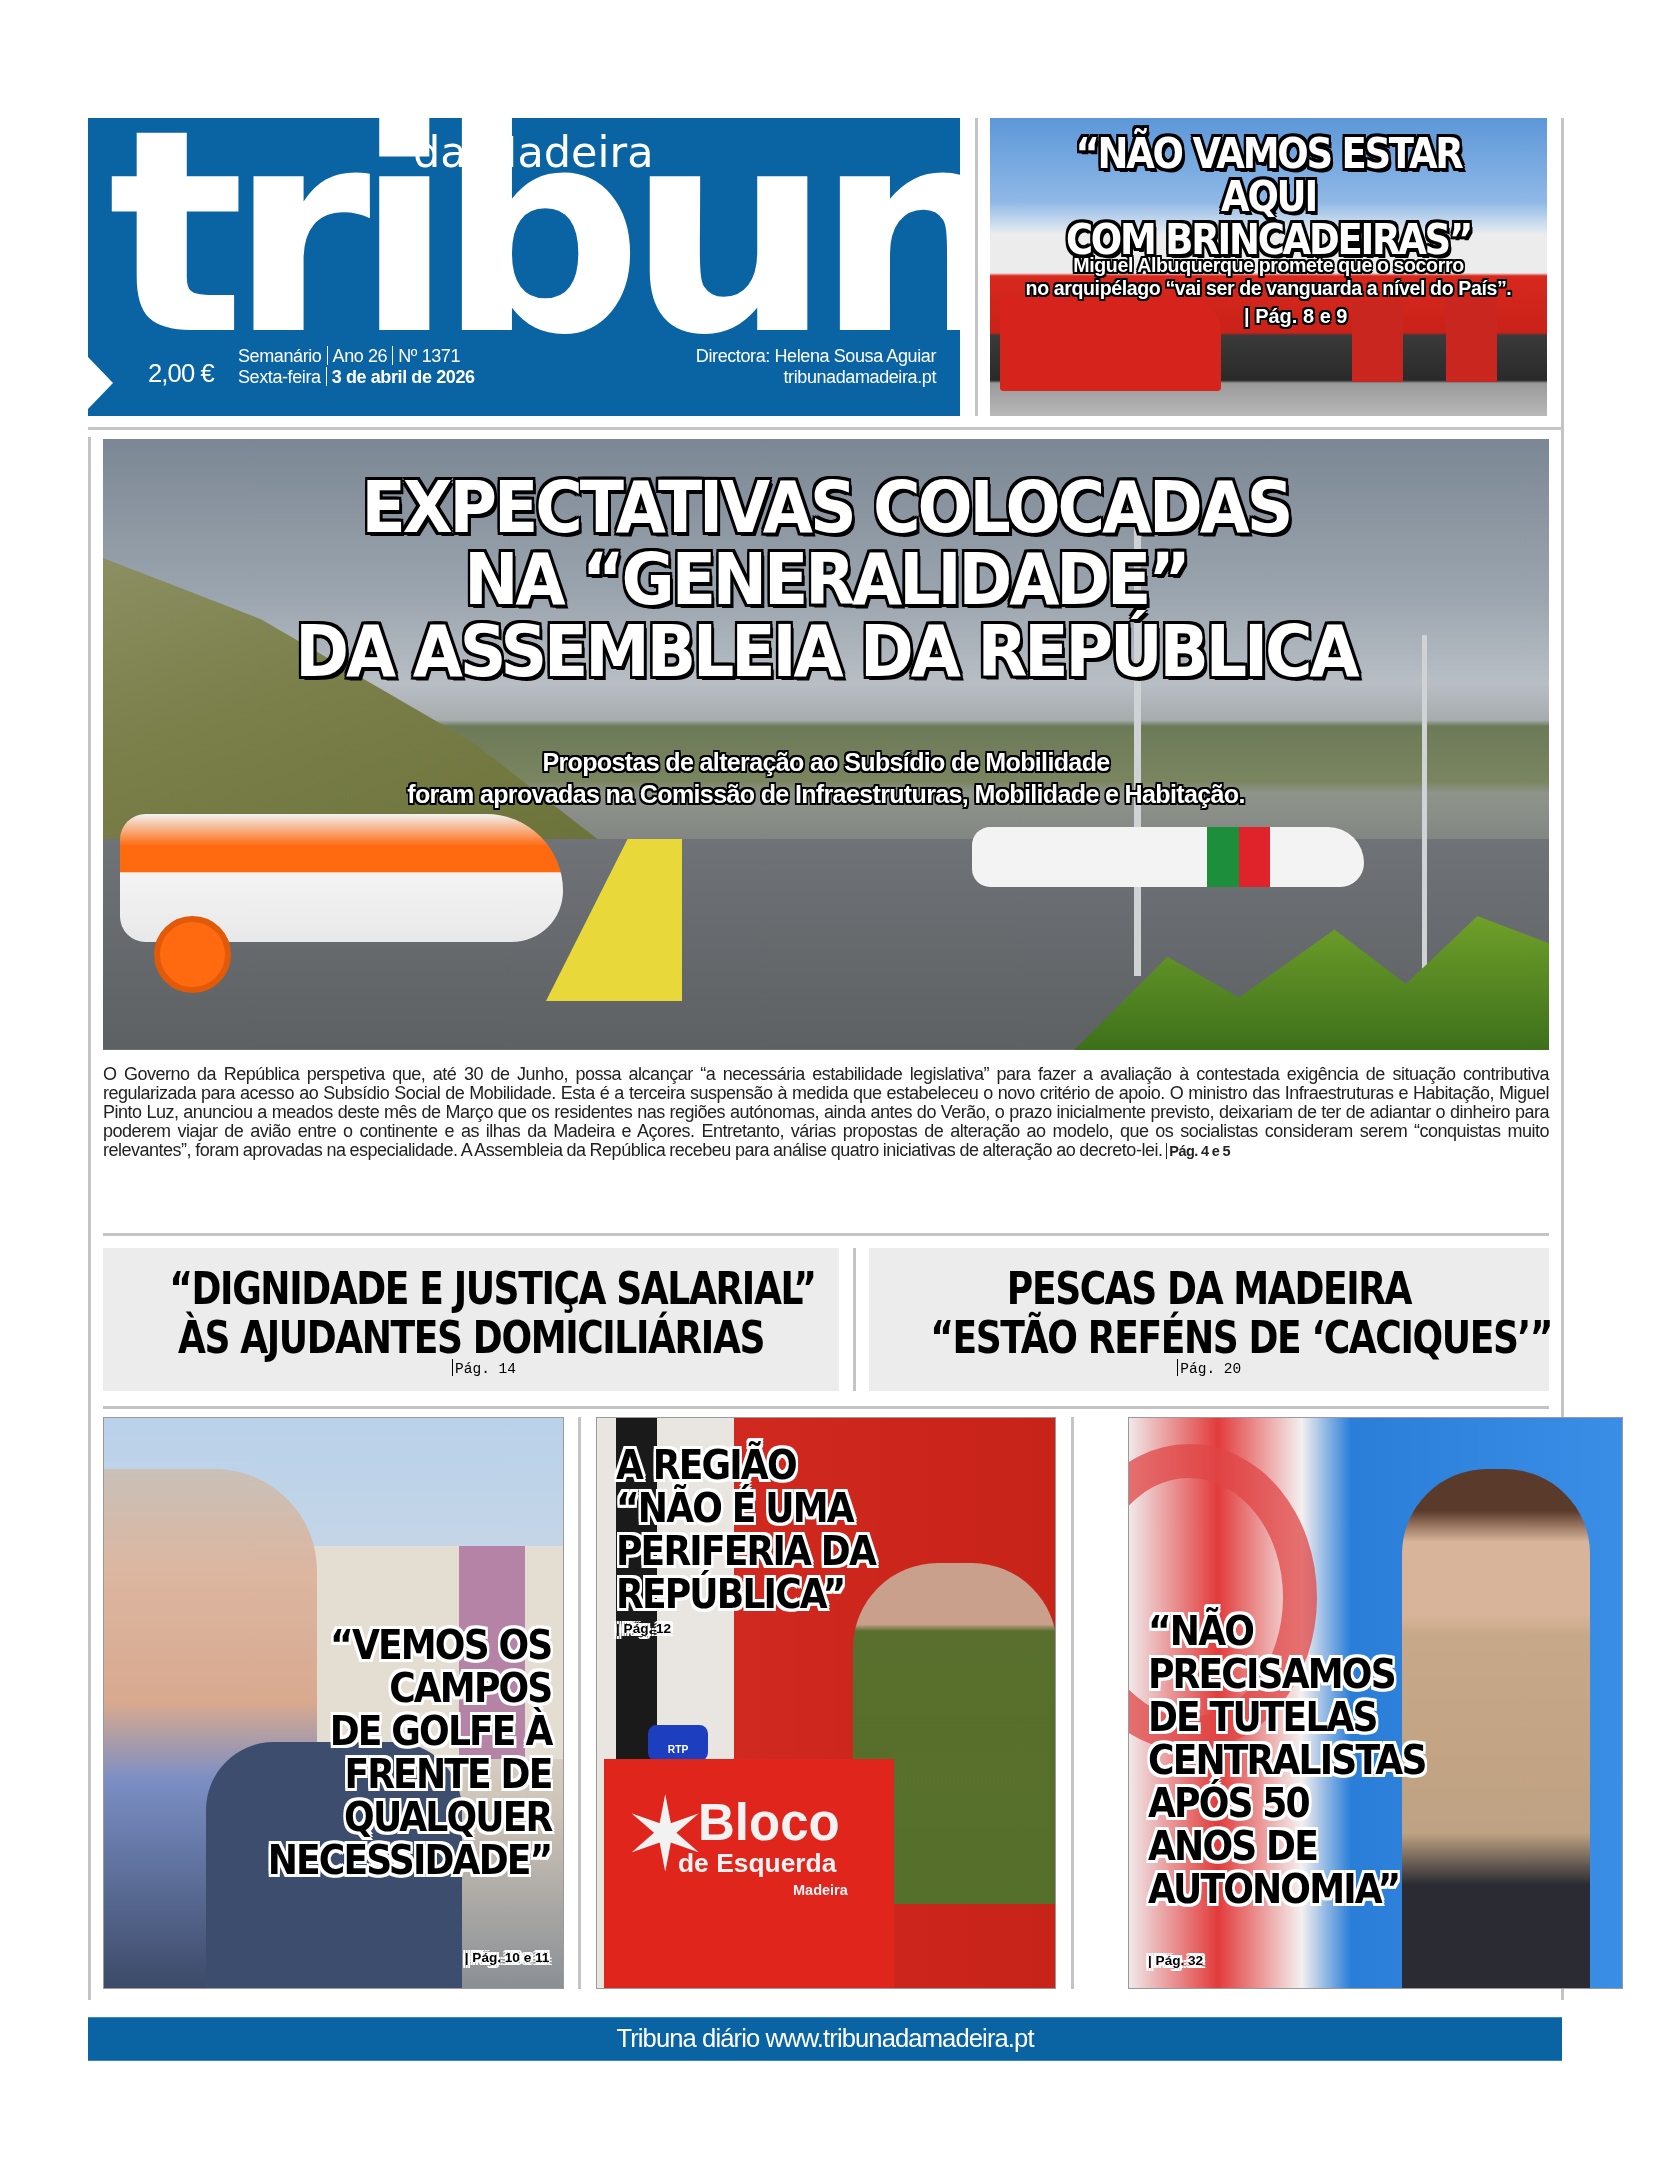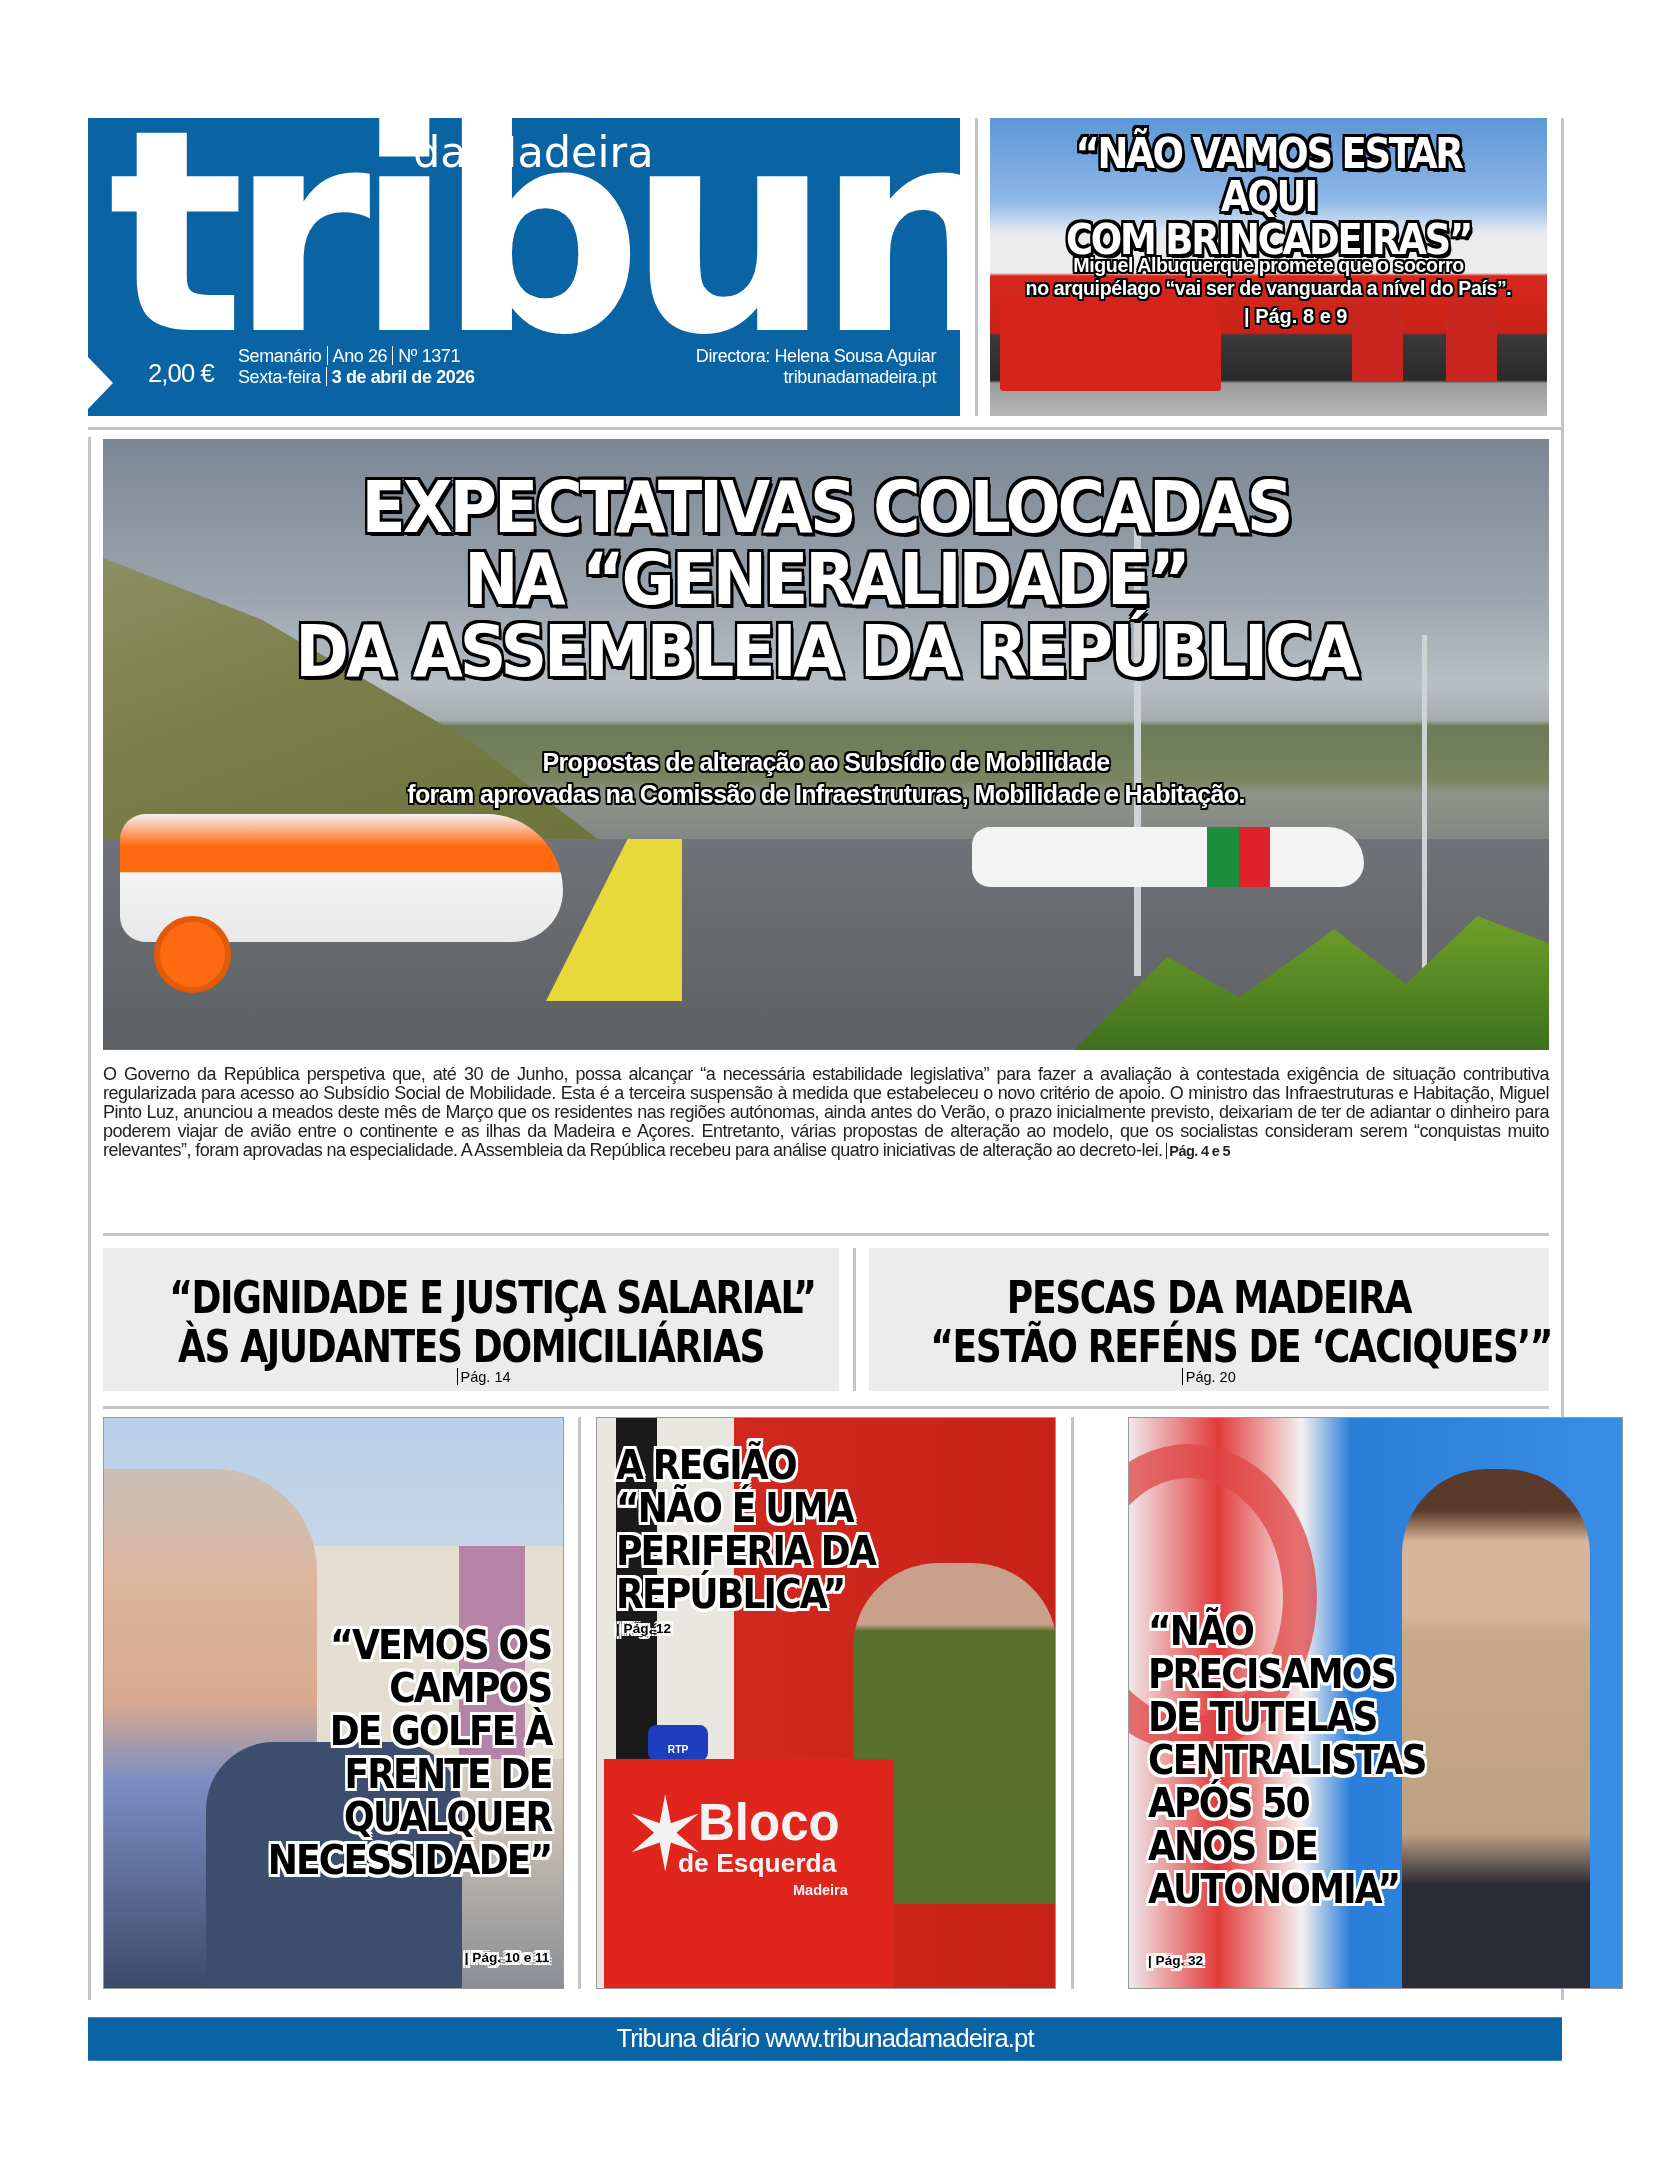--- a/index.html
+++ b/index.html
@@ -135,27 +135,27 @@
     left: 103px; top: 1065px; width: 1446px;
     font-size: 18px; line-height: 19px; color: #222; text-align: justify;
     letter-spacing: -0.5px; word-spacing: -0.4px;
     font-family: "Liberation Sans Narrow", "Liberation Sans", sans-serif;
   }
   .lead .pg { font-weight: bold; font-size: 14.5px; }
   .lead .bar { display: inline-block; width: 0.9px; height: 15.3px; background: #222; margin: 0 2.6px 0 3.4px; vertical-align: -2.6px; }
 
   
   .gbox {
-    top: 1248px; height: 143px; background: #ececec; text-align: center; padding-top: 25px;
+    top: 1248px; height: 143px; background: #ececec; text-align: center; padding-top: 16px;
   }
   .gbox-title {
     font-family: "DejaVu Sans", sans-serif; font-weight: bold; font-size: 44px; line-height: 49px;
     color: #000; letter-spacing: -1.7px; transform: scaleX(0.82); transform-origin: center top; white-space: nowrap;
   }
-  .gbox-page { font-size: 14.5px; color: #000; margin-top: -3.4px; }
+  .gbox-page { font-size: 14.5px; color: #000; margin-top: -3.4px; font-family: Liberation Mono, monospace; }
   .gbox-page .bar { display: inline-block; width: 0.9px; height: 17px; background: #000; margin-right: 2.6px; vertical-align: -3.4px; }
 
   
   .pcard { top: 1417px; height: 572px; overflow: hidden; border: 1.7px solid #9a9a9a; }
   .pcard1 { left: 103px; width: 461px;
     background: linear-gradient(180deg, #b9d1ea 0%, #c8d7e6 30%, #e4ded4 45%, #ccc2b6 70%, #8a8f95 100%); }
   .pcard1 .bldg { position: absolute; left: 196px; top: 128px; width: 265px; height: 213px; background: linear-gradient(90deg, #e4ddd2 0%, #e4ddd2 60%, #b483a5 60%, #b483a5 85%, #e4ddd2 85%); }
   .pcard1 .person { position: absolute; left: 0; top: 51px; width: 213px; height: 520px; background: linear-gradient(180deg, #c9c0b8 0%, #dcb6a0 20%, #d8a98f 45%, #7a8ec4 60%, #3c4a68 100%); border-radius: 0 102px 0 0; }
   .pcard1 .suit { position: absolute; left: 102px; top: 324px; width: 256px; height: 248px; background: #3c4d6e; border-radius: 68px 68px 0 0; }
   .pcard2 { left: 596px; width: 460px; background: linear-gradient(90deg, #e9e5e0 0%, #e9e5e0 30%, #d0291f 30%, #c82319 100%); }

